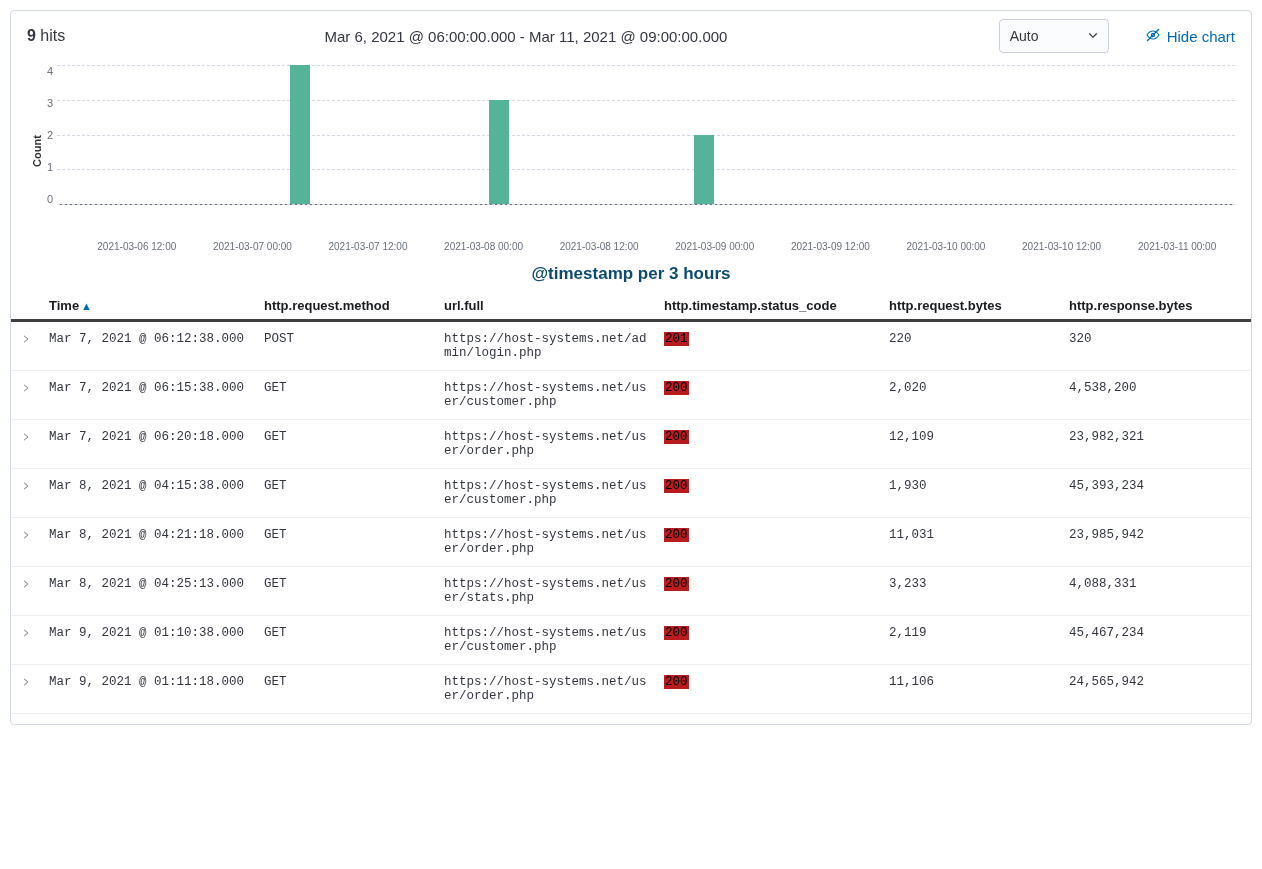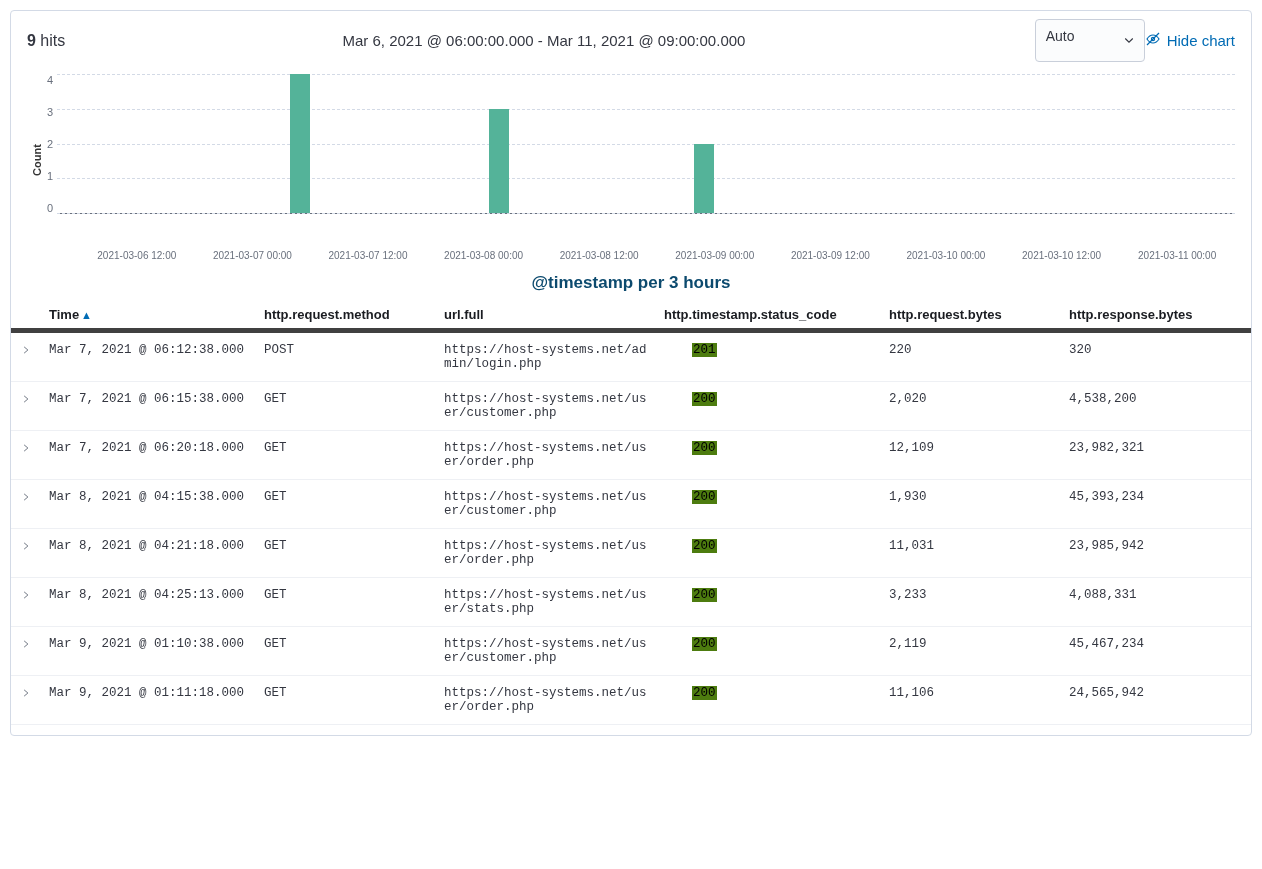--- a/index.html
+++ b/index.html
@@ -14,41 +14,42 @@
   .panel {
     border: 1px solid #d3dae6;
     border-radius: 4px;
     padding: 8px 0 10px 0;
     background: #fff;
   }
   .header-row {
     display: flex;
     align-items: center;
     padding: 0 16px 4px 16px;
+    gap: 36px;
   }
   .hits {
     font-size: 16px;
     font-weight: 400;
   }
   .hits b { font-weight: 700; }
   .time-range {
     font-size: 15px;
     color: #343741;
     margin-right: 12px;
     text-align: center;
     flex: 1;
   }
   .select-wrap {
     position: relative;
     display: inline-block;
   }
   .select {
     border: 1px solid #c9cfda;
     border-radius: 4px;
-    height: 43px;
+    height: 34px;
     padding: 0 40px 0 10px;
     font-size: 14px;
     background: #fbfcfd;
     min-width: 110px;
     line-height: 32px;
     cursor: pointer;
   }
   .select-wrap .chev {
     position: absolute;
     right: 10px;
@@ -138,21 +139,21 @@
   
   table {
     width: 100%;
     border-collapse: collapse;
     font-size: 13px;
   }
   thead th {
     text-align: left;
     font-weight: 700;
     padding: 6px 8px;
-    border-bottom: 5px solid #404040;
+    border-bottom: 3px solid #404040;
     color: #1a1c21;
     font-size: 13px;
   }
   thead th:first-child { width: 30px; }
   tbody td {
     padding: 10px 8px;
     border-bottom: 1px solid #eef0f4;
     vertical-align: top;
     font-family: "SFMono-Regular", Consolas, "Liberation Mono", Menlo, monospace;
     font-size: 12.5px;
@@ -163,23 +164,22 @@
     padding-top: 12px;
   }
   .expand-caret {
     color: #69707d;
     cursor: pointer;
     display: inline-block;
   }
   .sort-arrow { color: #006bb4; font-size: 11px; margin-left: 2px;}
   .url-cell { max-width: 190px; word-break: break-all; }
   mark.hl {
-    background: #4d7c0f;
+    background: #b91c1c;
     padding: 0 1px;
-    margin-left: 28px;
   }
   .col-expand { width: 30px; }
   .col-time { width: 215px; }
   .col-method { width: 180px; }
   .col-url { width: 220px; }
   .col-status { width: 225px; }
   .col-reqbytes { width: 180px; }
 </style>
 </head>
 <body>

